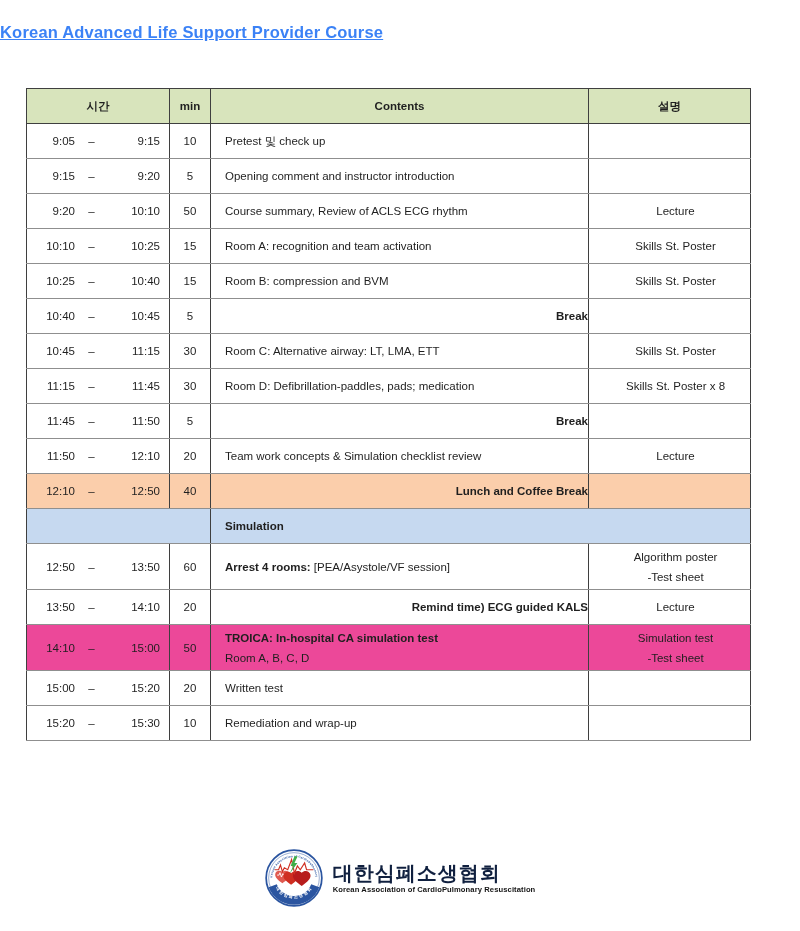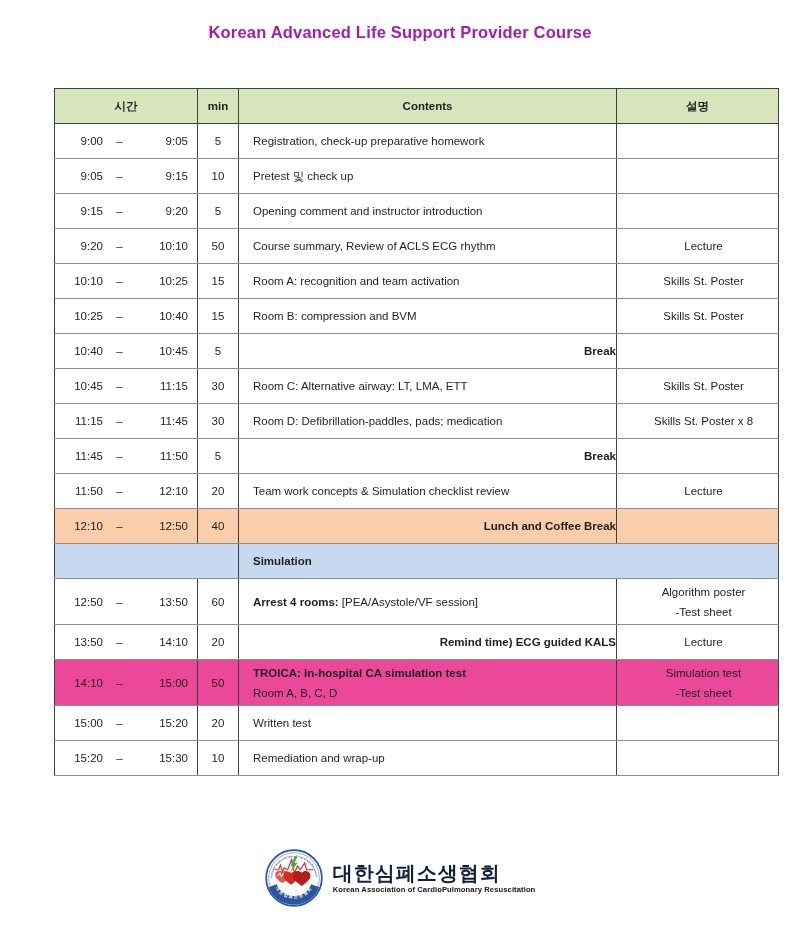--- a/index.html
+++ b/index.html
@@ -6,27 +6,28 @@
   html,body { margin:0; padding:0; background:#ffffff; }
   body {
     width:800px; height:931px;
     font-family:"Liberation Sans","DejaVu Sans",sans-serif;
     color:#1f1f1f;
   }
   .page { position:relative; width:800px; height:931px; background:#fff; overflow:hidden; }
 
   .doc-title {
     margin:0; padding-top:23px;
-    text-align:center;
-    font-size:16.5px; font-weight:700; color:#a21caf;
+    text-align:left;
+    font-size:16.5px; font-weight:700; color:#3b82f6;
     letter-spacing:0.2px;
+    text-decoration:underline;
   }
 
   table.schedule {
-    position:absolute; left:54px; top:88px;
+    position:absolute; left:26px; top:88px;
     width:724px;
     border-collapse:collapse; table-layout:fixed;
     border:1.5px solid #3f3f3f;
   }
   col.c-time { width:143px; }
   col.c-min  { width:41px; }
   col.c-cont { width:378px; }
   col.c-desc { width:162px; }
 
   td {
@@ -92,32 +93,20 @@
     </colgroup>
     <thead>
       <tr>
         <td>시간</td>
         <td>min</td>
         <td>Contents</td>
         <td>설명</td>
       </tr>
     </thead>
     <tbody id="schedule-body">
-        <tr>
-          <td class="cell-time">
-            <span class="time-wrap">
-              <span class="t-start">9:00</span>
-              <span class="t-dash">–</span>
-              <span class="t-end">9:05</span>
-            </span>
-          </td>
-          <td class="cell-min">5</td>
-          <td class="cell-cont">Registration, check-up preparative homework</td>
-          <td class="cell-desc"></td>
-        </tr>
         <tr>
           <td class="cell-time">
             <span class="time-wrap">
               <span class="t-start">9:05</span>
               <span class="t-dash">–</span>
               <span class="t-end">9:15</span>
             </span>
           </td>
           <td class="cell-min">10</td>
           <td class="cell-cont">Pretest 및 check up</td>

